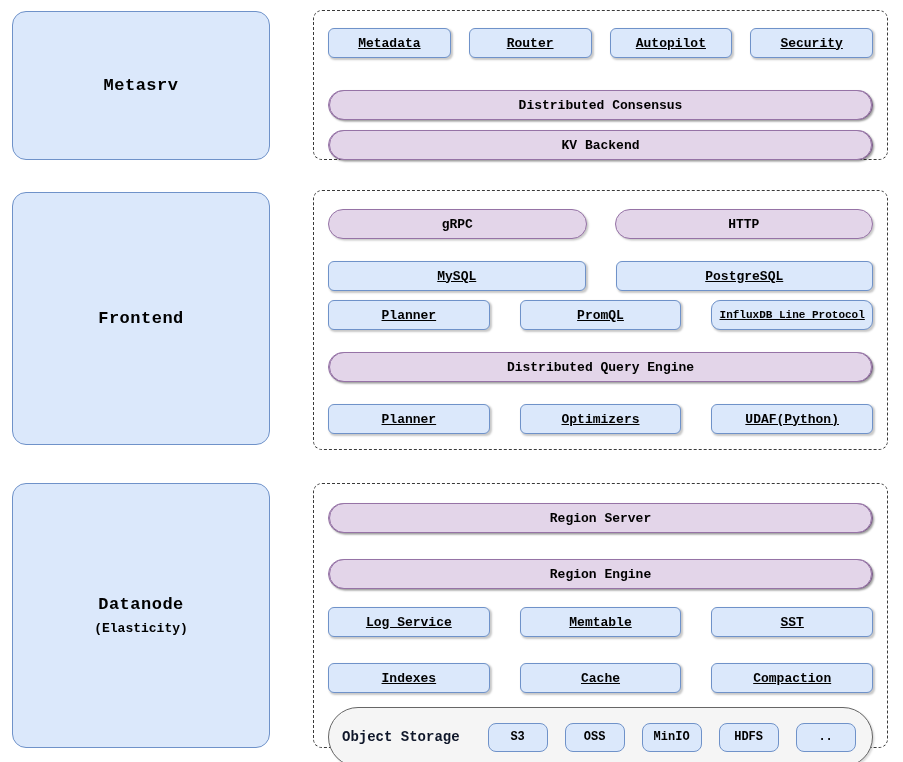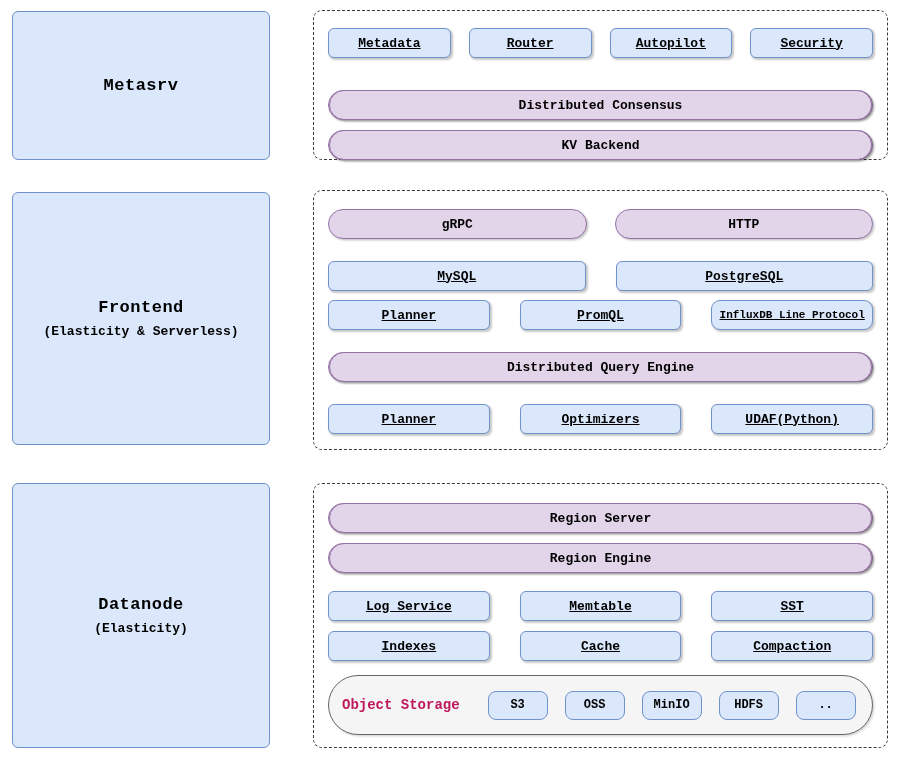--- a/index.html
+++ b/index.html
@@ -4,21 +4,21 @@
 <style>
   html,body{margin:0;padding:0;background:#fff;}
   .canvas{
     position:relative;width:903px;height:762px;background:#ffffff;
     font-family:"Liberation Mono","DejaVu Sans Mono",monospace;color:#000;
     overflow:hidden;
   }
   
   .bigbox{
     position:absolute;left:12px;width:258px;box-sizing:border-box;
-    background:var(--blue-fill);border:1px solid var(--blue-border);border-radius:6px;
+    background:var(--blue-fill);border:1px solid var(--blue-border);border-radius:14px;
     display:flex;flex-direction:column;align-items:center;justify-content:center;gap:7px;
   }
   #box-metasrv{top:11px;height:149px;}
   #box-frontend{top:192px;height:253px;}
   #box-datanode{top:483px;height:265px;}
   .bigbox .title{font-size:17px;font-weight:700;letter-spacing:.5px;}
   .bigbox .subtitle{font-size:13px;font-weight:700;}
   .bigbox .subtitle:empty{display:none;}
   
   .panel{
@@ -32,41 +32,41 @@
   
   .row{display:flex;margin-top:18px;}
   .row.boxes{gap:30px;}
   .row.pills{gap:28px;}
   #panel-metasrv .row{margin-top:32px;}
   #panel-metasrv .row.boxes{gap:18px;}
   #panel-metasrv .row.grouped{margin-top:10px;}
   #panel-frontend .row{margin-top:22px;}
   #panel-frontend .row.grouped{margin-top:9px;}
   #panel-datanode .row{margin-top:18px;}
-  #panel-datanode .row.grouped{margin-top:10px;}
+  #panel-datanode .row.grouped{margin-top:26px;}
   #panel-datanode .row.storage{margin-top:14px;}
   .panel .row:first-child{margin-top:0 !important;}
   
   .box,.pill{
     flex:1;height:30px;box-sizing:border-box;
     display:flex;align-items:center;justify-content:center;
     font-size:13px;font-weight:700;white-space:nowrap;
     box-shadow:1.5px 1.5px 2px rgba(0,0,0,.22);
   }
   .box{background:var(--blue-fill);border:1px solid var(--blue-border);border-radius:6px;text-decoration:underline;}
   .pill{background:var(--purple-fill);border:1px solid var(--purple-border);border-radius:15px;}
   .box.small{font-size:11px;border-radius:9px;}
   
   .row.storage{
     height:60px;box-sizing:border-box;align-items:center;
     background:var(--storage-fill);border:1px solid var(--storage-border);
     border-radius:30px;padding-left:13px;gap:17px;
     box-shadow:1.5px 1.5px 2px rgba(0,0,0,.15);
   }
-  .storage-label{font-size:14px;font-weight:700;color:#be185d;margin-right:11px;white-space:nowrap;}
+  .storage-label{font-size:14px;font-weight:700;color:#0f172a;margin-right:11px;white-space:nowrap;}
   .chip{
     flex:0 0 60px;width:60px;height:29px;box-sizing:border-box;
     display:flex;align-items:center;justify-content:center;
     background:var(--blue-fill);border:1px solid var(--blue-border);border-radius:8px;
     font-size:12px;font-weight:700;
   }
 </style>
 </head>
 <body>
 
@@ -86,21 +86,20 @@
       <div class="row pill">
         <div class="pill">Distributed Consensus</div>
       </div>
       <div class="row pill grouped">
         <div class="pill">KV Backend</div>
       </div>
     </div>
 
   <div class="bigbox" id="box-frontend">
     <div class="title">Frontend</div>
-    <div class="subtitle">(Elasticity &amp; Serverless)</div>
   </div>
   <div class="panel" id="panel-frontend">
       <div class="row pills">
         <div class="pill">gRPC</div>
         <div class="pill">HTTP</div>
       </div>
       <div class="row boxes">
         <div class="box">MySQL</div>
         <div class="box">PostgreSQL</div>
       </div>

